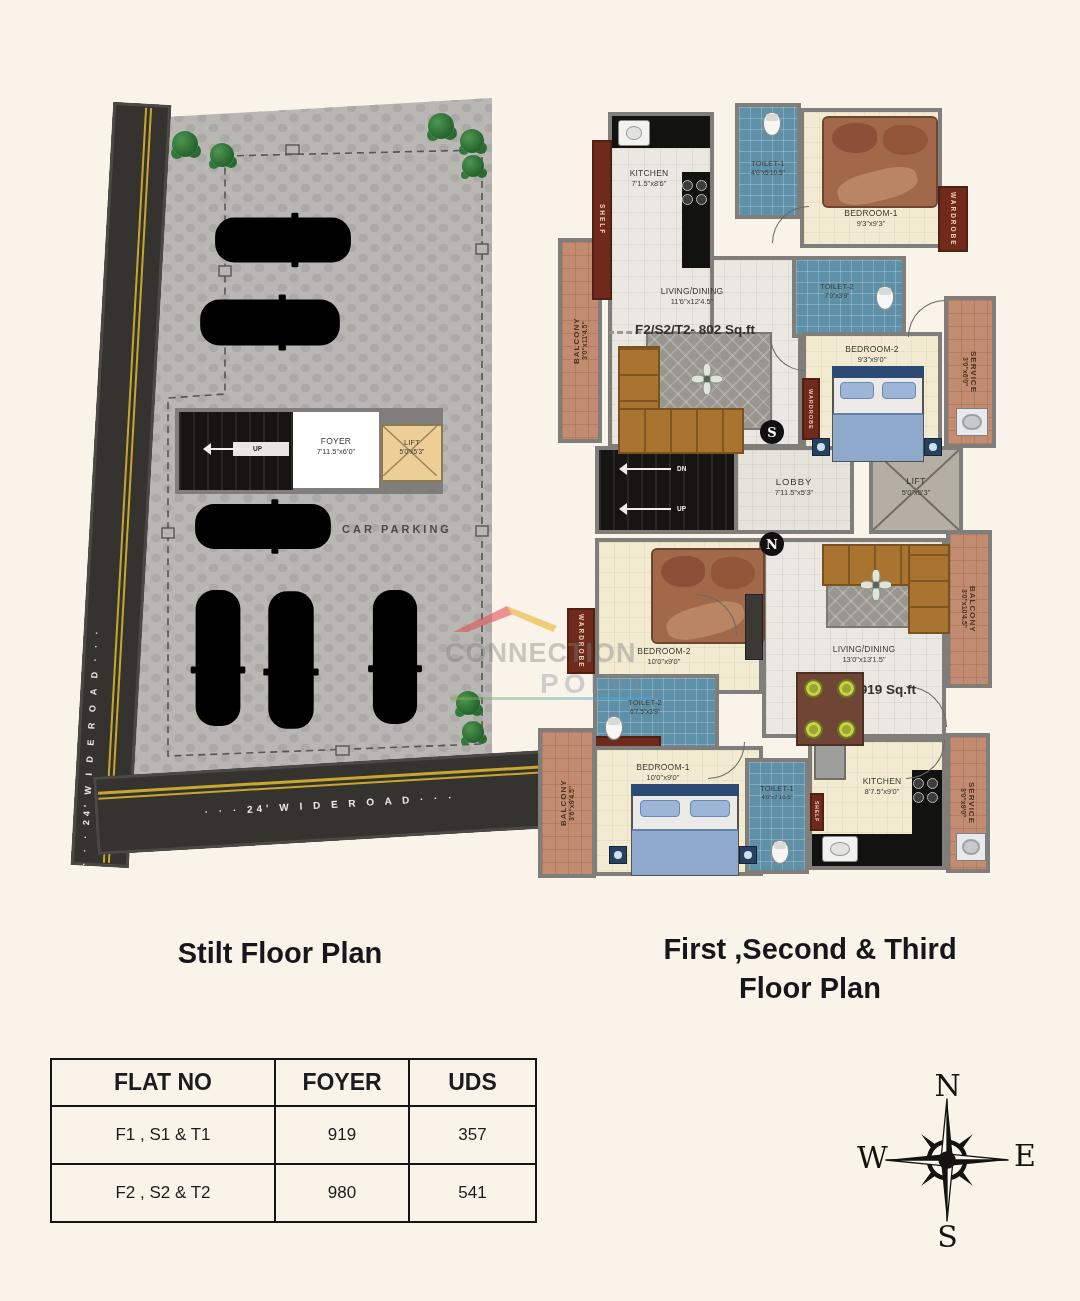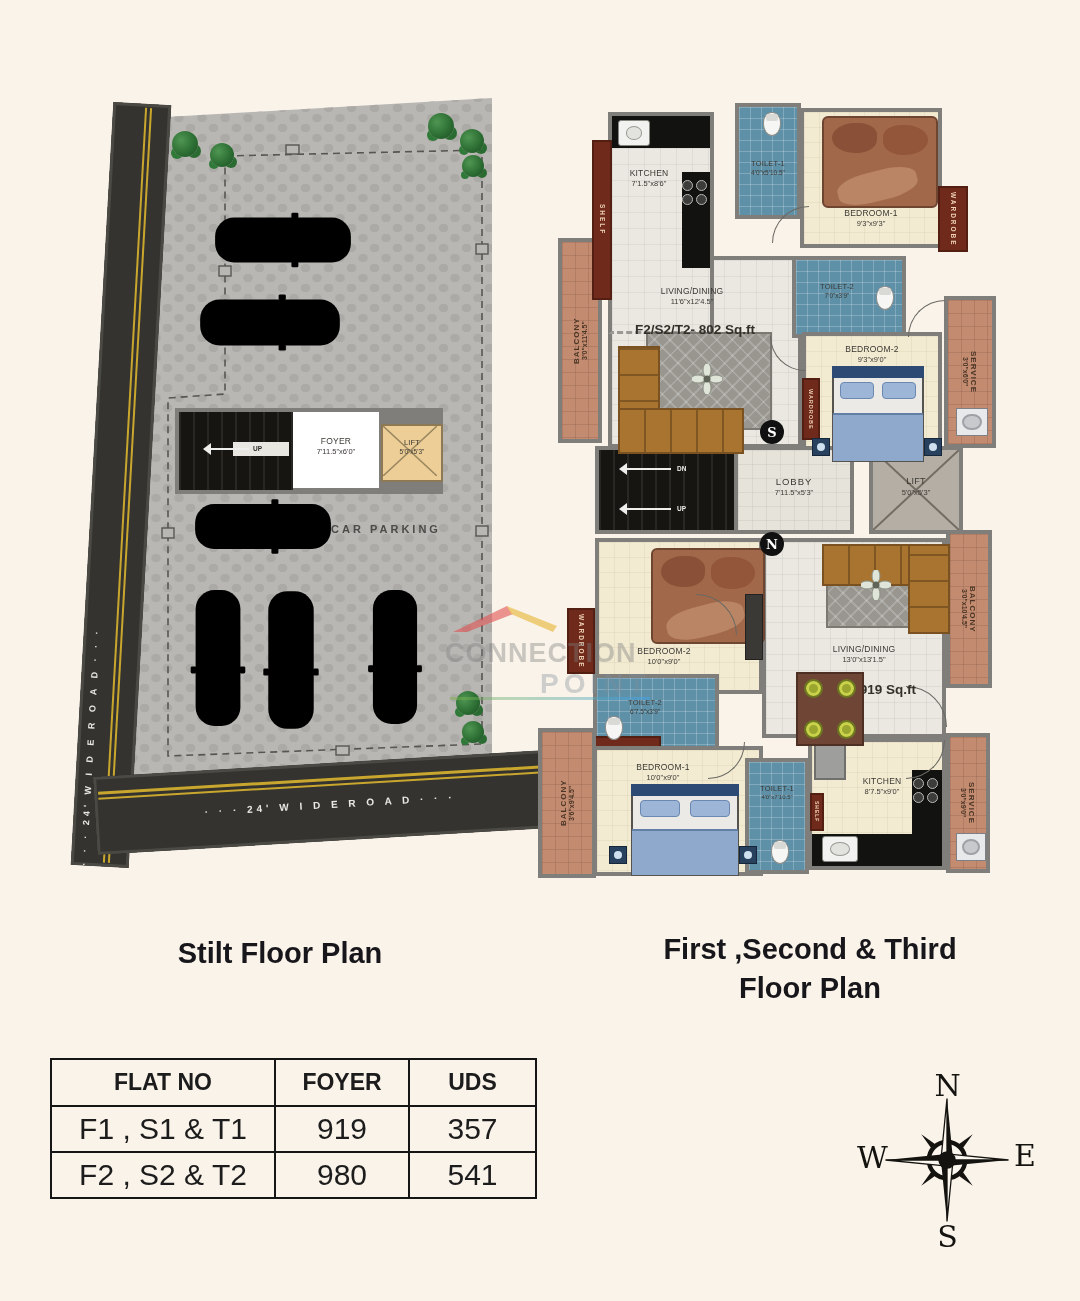--- a/index.html
+++ b/index.html
@@ -74,21 +74,21 @@
   .tree{position:absolute;border-radius:50%;background:radial-gradient(circle at 35% 35%,#4f9652,#2a6b31 60%,#1c4f24);box-shadow:9px 7px 0 -6px #2a6b31,-8px 9px 0 -7px #2f7a38}
   .carpark-lab{position:absolute;font-weight:700;font-size:11px;letter-spacing:3px;color:#4b4b49;text-align:center}
   .car{position:absolute;z-index:5}
   
   .plan-title{position:absolute;font-weight:700;font-size:29px;color:#17161a;text-align:center;line-height:1.35}
   .flats{position:absolute;left:50px;top:1058px}
   .flats-title{font-family:"DejaVu Serif",serif;font-weight:700;font-size:40px;color:#211d18;letter-spacing:1px;margin:0 0 20px 2px}
   .flats table{border-collapse:collapse}
   .flats th,.flats td{border:2.5px solid #151515;text-align:center;color:#1c1c1c}
   .flats th{font-size:23px;font-weight:700;padding:9px 0}
-  .flats td{font-size:30px;padding:5px 0}
+  .flats td{font-size:17px;padding:18px 0}
   .compass{position:absolute;left:855px;top:1072px;width:185px;height:178px}
   .cletter{position:absolute;font-family:"DejaVu Serif",serif;font-size:30px;color:#14130f}
   .wmark{position:absolute;left:445px;top:598px;width:220px;z-index:9;pointer-events:none}
   .wm1{position:absolute;top:40px;left:0;font-size:27px;font-weight:700;letter-spacing:1px;color:rgba(125,125,125,.40)}
   .wm2{position:absolute;top:70px;left:95px;font-size:28px;font-weight:700;letter-spacing:5px;color:rgba(125,142,152,.36)}
   .wmline{position:absolute;top:99px;left:5px;width:200px;height:2.5px;background:linear-gradient(90deg,#7cb342,#42a5f5);opacity:.45}
 </style>
 </head>
 <body>
 
@@ -180,21 +180,21 @@
     <div class="car white" style="left:108px;top:535px;width:140px;height:56px;transform:rotate(90deg)"><svg width="140" height="56" viewBox="0 0 200 80">
           <use href="#carH"></use>
         </svg></div>
     <div class="car blue" style="left:180px;top:536px;width:142px;height:58px;transform:rotate(90deg)"><svg width="142" height="58" viewBox="0 0 200 80">
           <use href="#carH"></use>
         </svg></div>
     <div class="car white" style="left:286px;top:532px;width:138px;height:60px;transform:rotate(90deg)"><svg width="138" height="60" viewBox="0 0 200 80">
           <use href="#carH"></use>
         </svg></div>
 
-    <div class="carpark-lab" style="left:271px;top:428px;width:150px">CAR PARKING</div>
+    <div class="carpark-lab" style="left:282px;top:428px;width:150px">CAR PARKING</div>
   </div>
 
   <div class="abs" id="plan2" style="left:530px;top:88px;width:480px;height:812px">
 
     <div class="room terr" style="left:28px;top:150px;width:44px;height:205px">
       <div class="vlab up">
         <span class="rn">BALCONY</span>
         <span class="rd">3'0"x11'4.5"</span>
       </div>
     </div>

